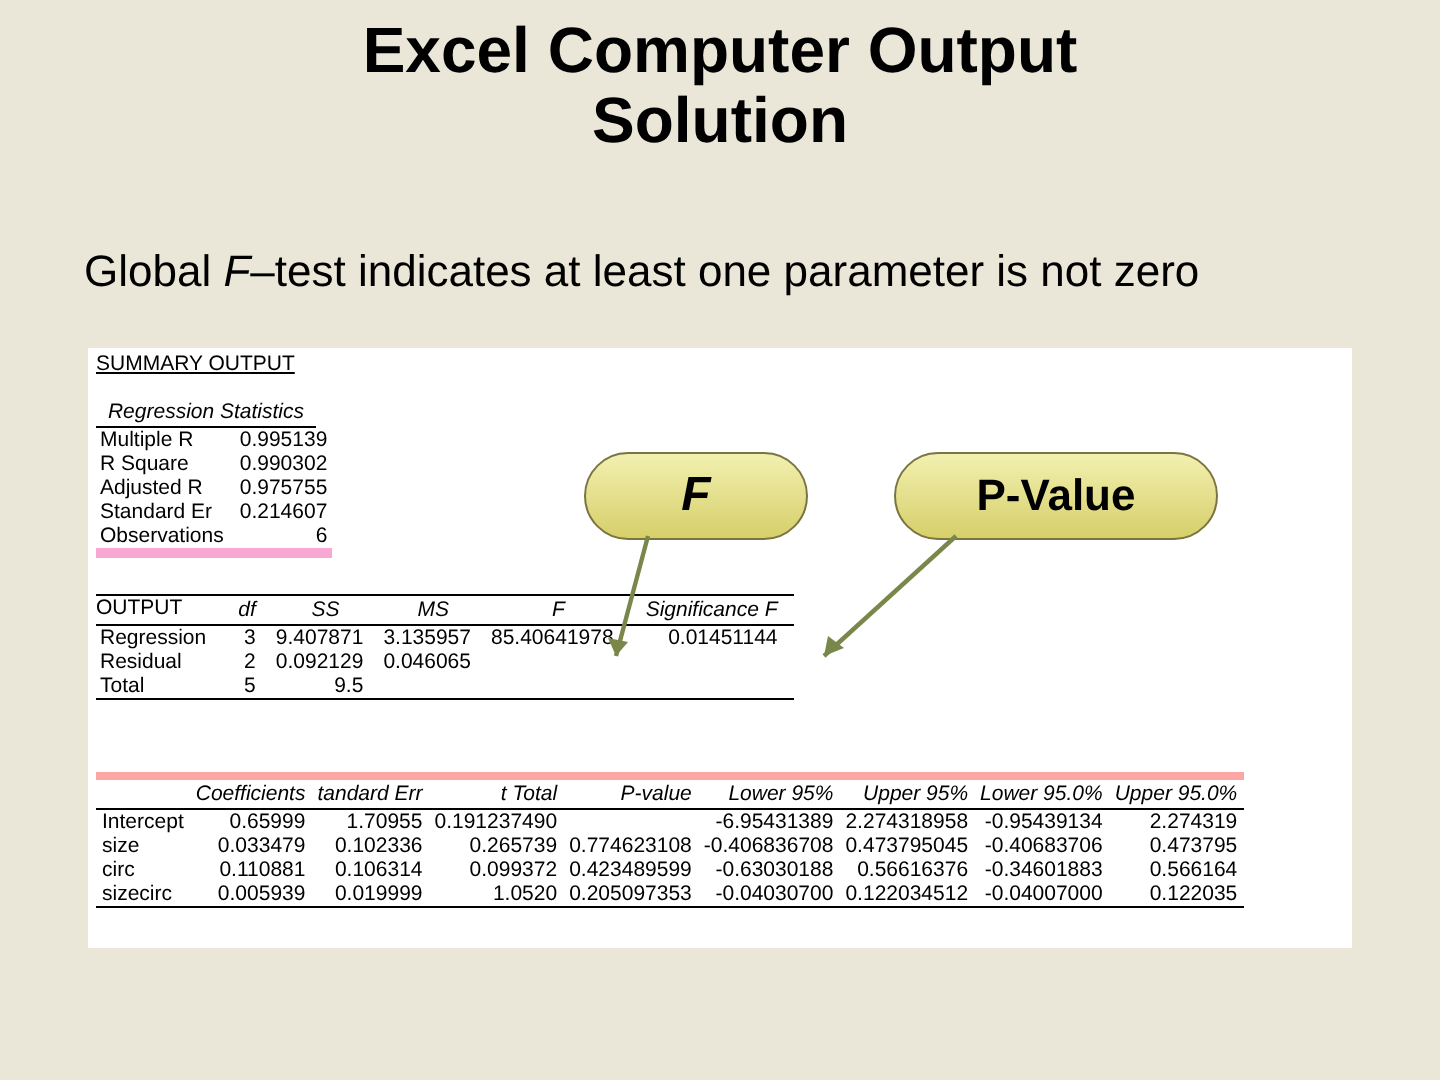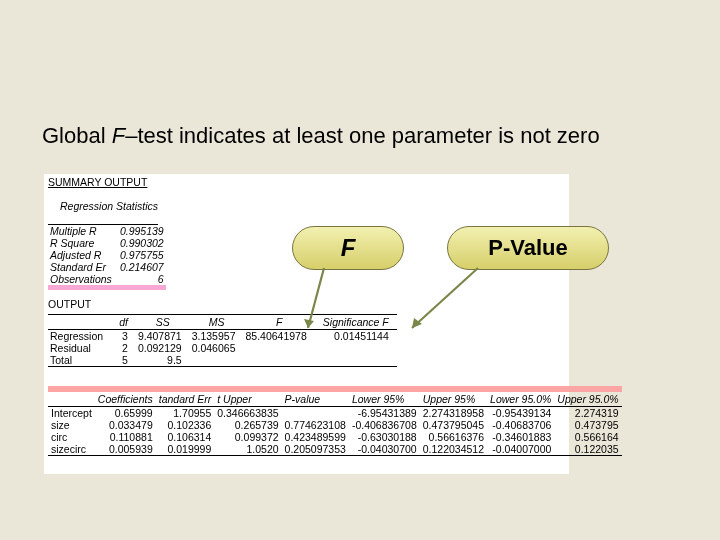--- a/index.html
+++ b/index.html
@@ -77,21 +77,21 @@
   }
   svg.connector polygon {
     fill: #7a874a;
   }
 
   
   .excel {
     position: absolute;
     left: 44px;
     top: 174px;
-    width: 525px;
+    width: 632px;
     height: 300px;
     background: #ffffff;
     font-family: Arial, sans-serif;
     font-size: 10.5px;
     color: #000;
   }
   .excel .caption {
     position: absolute;
     left: 4px;
     top: 2px;
@@ -99,40 +99,40 @@
     text-decoration: underline;
   }
   .reg-stats {
     position: absolute;
     left: 4px;
     top: 26px;
     font-size: 10.5px;
   }
   .reg-stats .rs-title {
     font-style: italic;
-    padding-bottom: 12px;
+    padding-bottom: 1px;
     border-bottom: 1px solid #000;
     width: 110px;
-    text-align: right;
-  }
-  .reg-stats table { border-collapse: collapse; font-style: italic; }
+    text-align: center;
+  }
+  .reg-stats table { border-collapse: collapse; }
   .reg-stats td { padding: 0 2px; white-space: nowrap; }
   .reg-stats td.v { text-align: right; padding-left: 6px; }
   .reg-stats tr.last td { border-bottom: 5px solid #f9a8d4; }
 
   .anova-label {
     position: absolute;
     left: 4px;
     top: 124px;
     font-size: 10.5px;
   }
   table.anova {
     position: absolute;
     left: 4px;
-    top: 140px;
+    top: 123px;
     border-collapse: collapse;
     font-size: 10.5px;
   }
   table.anova th {
     font-style: italic;
     font-weight: normal;
     text-align: center;
     padding: 1px 8px 1px 8px;
     border-top: 1px solid #000;
     border-bottom: 1px solid #000;
@@ -149,40 +149,44 @@
   table.coef {
     position: absolute;
     left: 4px;
     top: 212px;
     border-collapse: collapse;
     font-size: 10.5px;
   }
   table.coef th {
     font-style: italic;
     font-weight: normal;
-    text-align: left;
+    text-align: right;
     padding: 1px 3px;
-    border-top: 6px solid #fca5a5;
+    border-top: 4px solid #fca5a5;
     border-bottom: 1px solid #000;
     white-space: nowrap;
   }
   table.coef td {
     padding: 0 3px;
     text-align: right;
     white-space: nowrap;
     margin-left: 12px;
   }
   table.coef td.lbl { text-align: left; }
   table.coef tr.last td { border-bottom: 1px solid #000; }
 </style>
 </head>
 <body>
 
 <div class="slide">
 
+  <div class="title">
+    <span>Excel Computer Output</span><br>
+    <span>Solution</span>
+  </div>
 
   <div class="subtitle">
     <span>Global </span><span class="sub-italic">F</span><span>–test indicates at least one parameter is not zero</span>
   </div>
 
   <div class="excel">
     <div class="caption">SUMMARY OUTPUT</div>
 
     <div class="reg-stats">
       <div class="rs-title">Regression Statistics</div>
@@ -249,32 +253,32 @@
       </tr>
     </tbody>
       </table>
 
     <table class="coef">
       <tbody>
           <tr>
         <th></th>
         <th>Coefficients</th>
         <th>tandard Err</th>
-        <th>t Upper</th>
+        <th>t Total</th>
         <th>P-value</th>
         <th>Lower 95%</th>
         <th>Upper 95%</th>
         <th>Lower 95.0%</th>
         <th>Upper 95.0%</th>
       </tr>
       <tr>
         <td class="lbl">Intercept</td>
         <td>0.65999</td>
         <td>1.70955</td>
-        <td>0.346663835</td>
+        <td>0.191237490</td>
         <td></td>
         <td>-6.95431389</td>
         <td>2.274318958</td>
         <td>-0.95439134</td>
         <td>2.274319</td>
       </tr>
       <tr>
         <td class="lbl">size</td>
         <td>0.033479</td>
         <td>0.102336</td>

